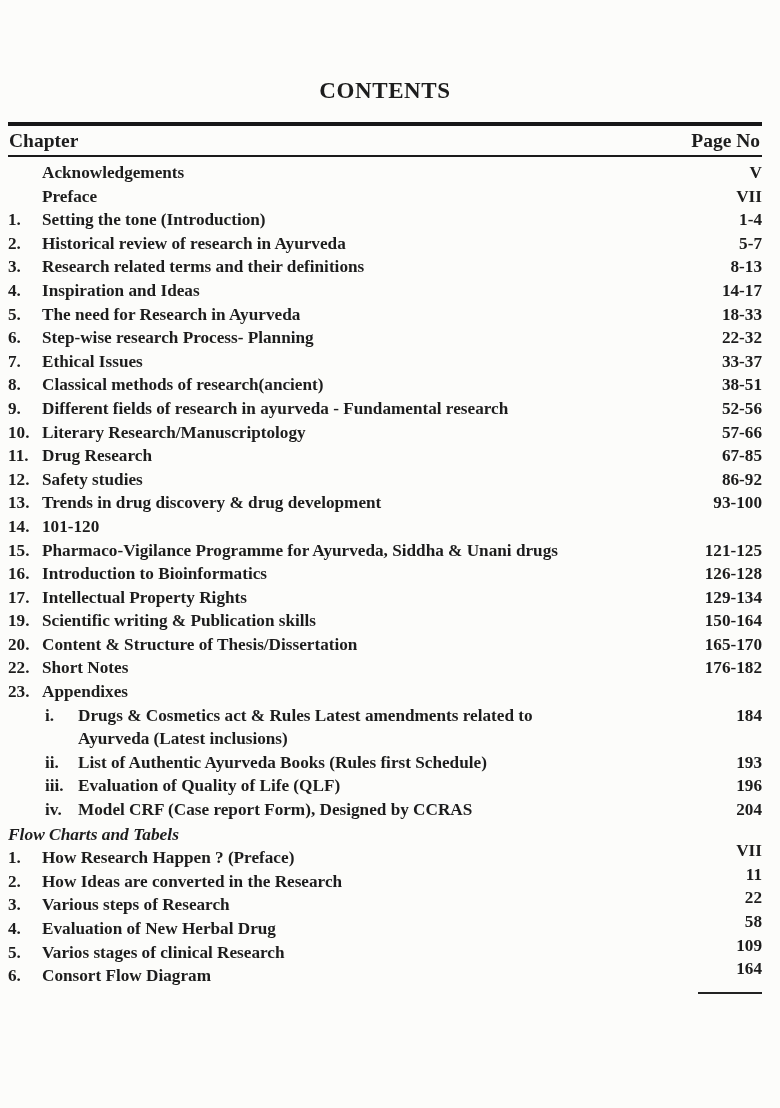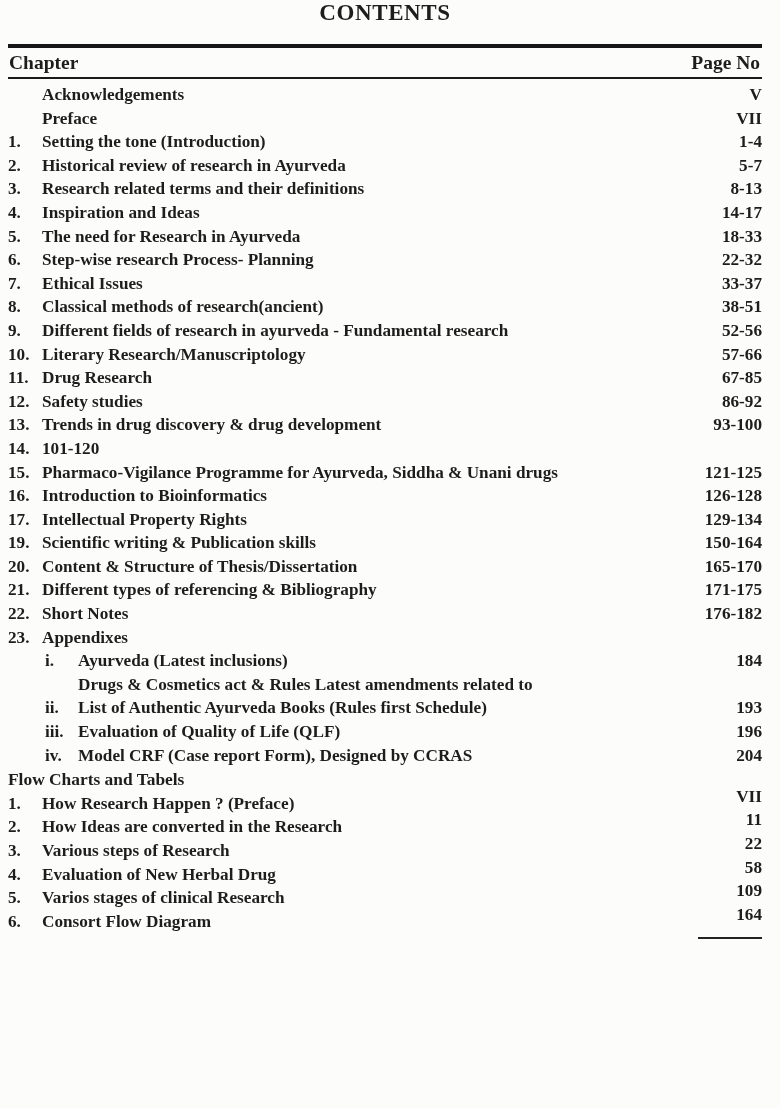--- a/index.html
+++ b/index.html
@@ -15,20 +15,21 @@
     box-sizing: border-box;
     width: 780px;
     height: 1108px;
     padding: 0 18px 0 8px;
   }
   .doc-title {
     text-align: center;
     font-weight: bold;
     font-size: 23px;
     letter-spacing: 0.6px;
+    padding-top: 78px;
   }
   .rule-thick {
     height: 3.5px;
     background: #171717;
     margin-top: 18px;
   }
   .header-row {
     display: flex;
     justify-content: space-between;
     align-items: center;
@@ -64,20 +65,21 @@
   }
   .sub .num {
     margin-left: 37px;
     width: 33px;
   }
   .flow-heading {
     font-weight: bold;
     font-size: 17.4px;
     line-height: 23.6px;
     margin-top: 1px;
+    font-style: italic;
   }
   .flow .pg {
     transform: translateY(-7px);
   }
   .end-rule {
     margin-left: auto;
     margin-top: 4px;
     width: 64px;
     border-top: 2px solid #222;
   }
@@ -217,44 +219,39 @@
     <span class="row-title">Scientific writing &amp; Publication skills</span>
     <span class="pg">150-164</span>
   </div>
 
   <div class="row">
     <span class="num">20.</span>
     <span class="row-title">Content &amp; Structure of Thesis/Dissertation</span>
     <span class="pg">165-170</span>
   </div>
 
-  <div class="row">
-    <span class="num">21.</span>
-    <span class="row-title">Different types of referencing &amp; Bibliography</span>
-    <span class="pg">171-175</span>
-  </div>
 
   <div class="row">
     <span class="num">22.</span>
     <span class="row-title">Short Notes</span>
     <span class="pg">176-182</span>
   </div>
 
   <div class="row">
     <span class="num">23.</span>
     <span class="row-title">Appendixes</span>
     <span class="pg"></span>
   </div>
 </div>
     <div id="appendix-rows">
   <div class="row sub">
     <span class="num">i.</span>
     <span class="row-title">
+            <div>Drugs &amp; Cosmetics act &amp; Rules Latest amendments related to</div>
             <div>Ayurveda (Latest inclusions)</div>
-            <div>Drugs &amp; Cosmetics act &amp; Rules Latest amendments related to</div>
           </span>
     <span class="pg">184</span>
   </div>
 
   <div class="row sub">
     <span class="num">ii.</span>
     <span class="row-title">
             <div>List of Authentic Ayurveda Books (Rules first Schedule)</div>
           </span>
     <span class="pg">193</span>

